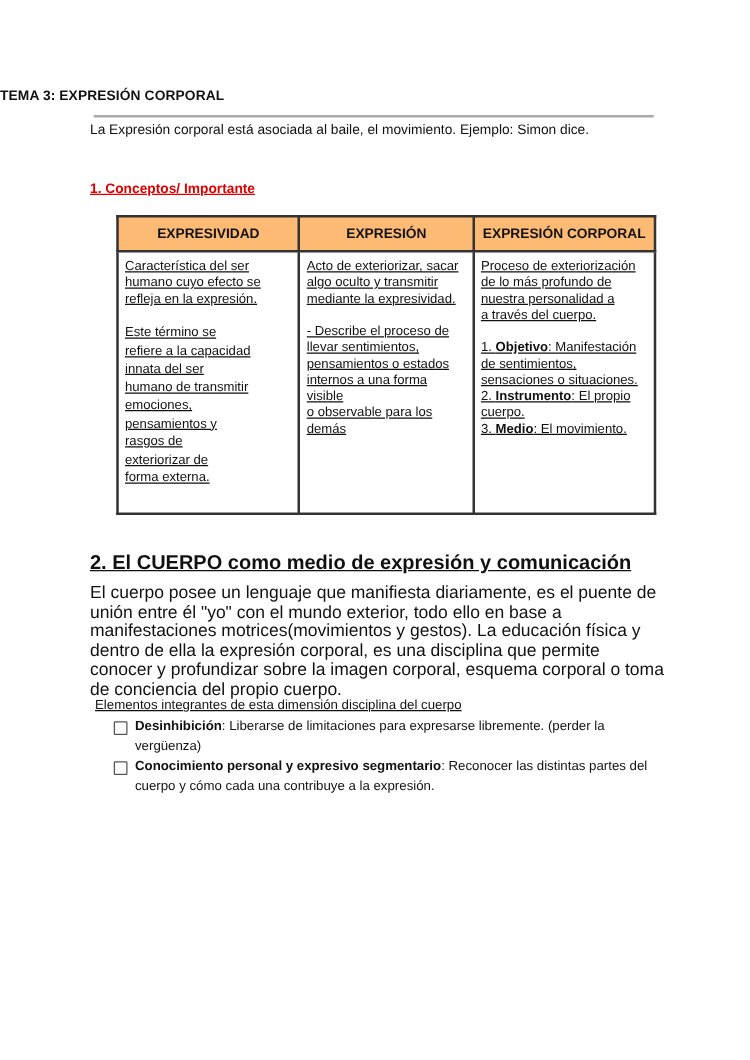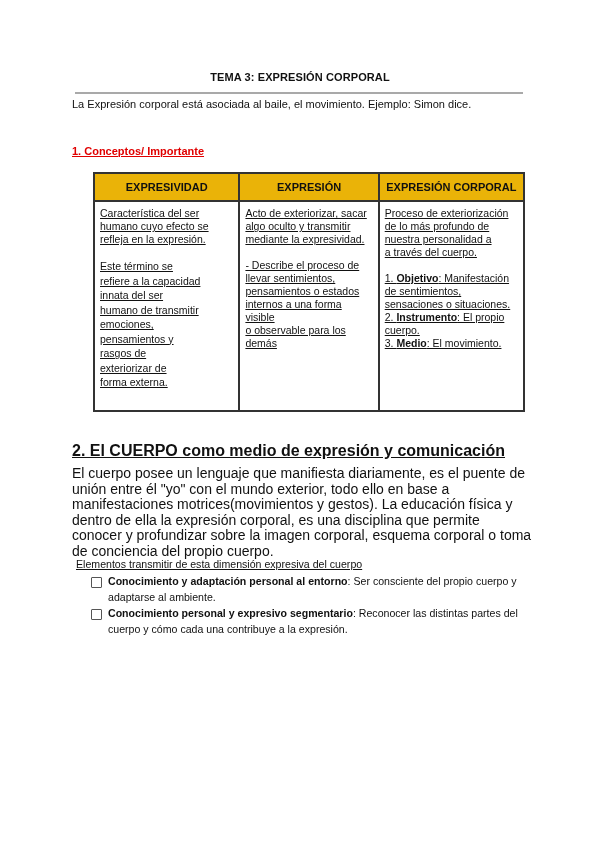--- a/index.html
+++ b/index.html
@@ -13,21 +13,20 @@
       position: relative;
       font-family: "Liberation Sans", sans-serif;
       color: #111111;
       overflow: hidden;
     }
     .page-title {
       position: absolute;
       left: 0;
       top: 71px;
       width: 600px;
-      text-align: center;
       font-weight: bold;
       font-size: 11px;
       letter-spacing: 0.1px;
     }
     .title-rule {
       position: absolute;
       left: 75px;
       top: 92px;
       width: 448px;
       height: 0;
@@ -51,21 +50,21 @@
     table.concepts {
       position: absolute;
       left: 93px;
       top: 172px;
       width: 432px;
       border-collapse: collapse;
       border: 2px solid #333333;
       font-size: 10.5px;
     }
     table.concepts th {
-      background: #eab308;
+      background: #fdba74;
       border: 2px solid #333333;
       height: 26px;
       padding: 0 4px;
       font-size: 11px;
       font-weight: bold;
       text-align: center;
       color: #111;
     }
     table.concepts td {
       border: 2px solid #333333;
@@ -190,24 +189,24 @@
           <span class="cell-line"><span>3. </span><span class="b">Medio</span><span>: El movimiento.</span></span>
         </div>
       </td>
     </tr>
   </tbody>
 </table>
 
 <div class="section2-heading">2. El CUERPO como medio de expresión y comunicación</div>
 <p class="body-para" style="margin:0">El cuerpo posee un lenguaje que manifiesta diariamente, es el puente de unión entre él "yo" con el mundo exterior, todo ello en base a manifestaciones motrices(movimientos y gestos). La educación física y dentro de ella la expresión corporal, es una disciplina que permite conocer y profundizar sobre la imagen corporal, esquema corporal o toma de conciencia del propio cuerpo.</p>
 
-<div class="elements-heading">Elementos transmitir de esta dimensión expresiva del cuerpo</div>
+<div class="elements-heading">Elementos integrantes de esta dimensión disciplina del cuerpo</div>
 
 <ul class="checklist">
   <li>
     <span class="checkbox"></span>
-    <span class="b">Conocimiento y adaptación personal al entorno</span><span>: Ser consciente del propio cuerpo y adaptarse al ambiente.</span>
+    <span class="b">Desinhibición</span><span>: Liberarse de limitaciones para expresarse libremente. (perder la vergüenza)</span>
   </li>
   <li>
     <span class="checkbox"></span>
     <span class="b">Conocimiento personal y expresivo segmentario</span><span>: Reconocer las distintas partes del cuerpo y cómo cada una contribuye a la expresión.</span>
   </li>
 </ul>
 
 </body></html>

